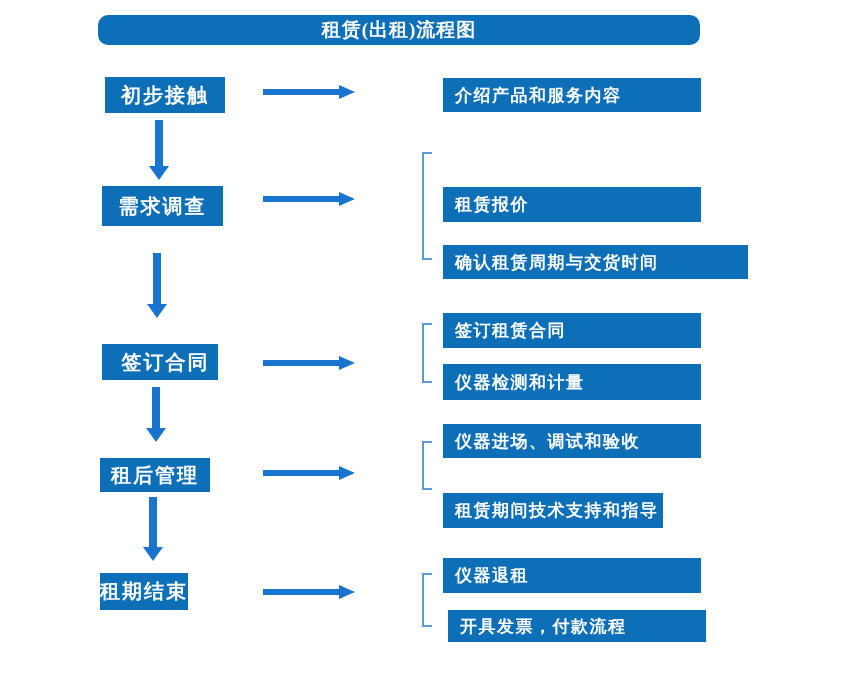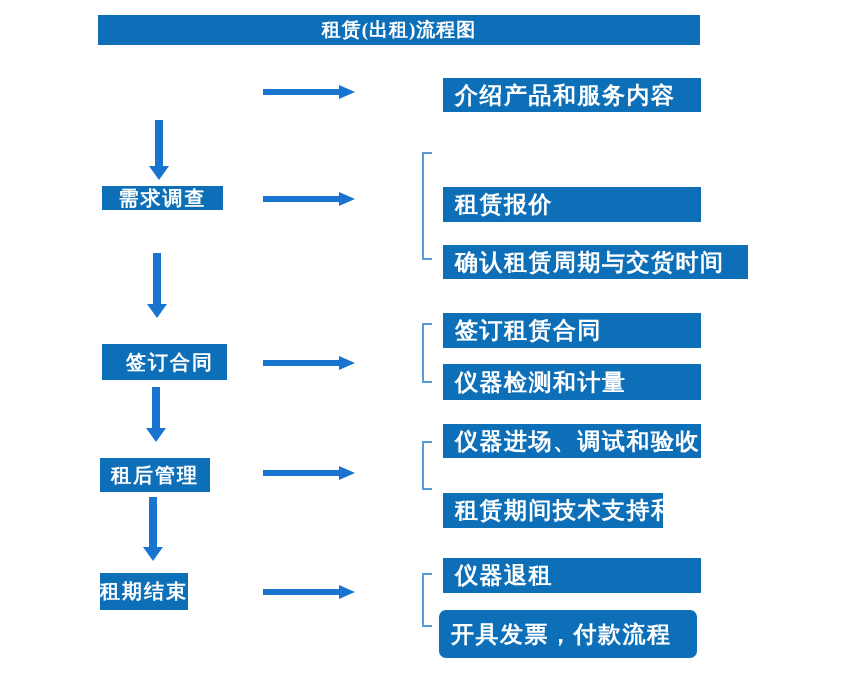--- a/index.html
+++ b/index.html
@@ -19,30 +19,31 @@
     background: var(--box-blue, #0d6fb8);
     color: var(--text, #ffffff);
     font-weight: bold;
     display: flex;
     align-items: center;
   }
   .title-bar {
     justify-content: center;
     font-size: 19px;
     letter-spacing: 1px;
+    border-radius: 10px;
   }
   .left-box {
     justify-content: center;
     font-size: 20px;
     letter-spacing: 2px;
   }
   .right-box {
     justify-content: flex-start;
     padding-left: 12px;
-    font-size: 23px;
+    font-size: 17px;
     letter-spacing: 1.5px;
     white-space: nowrap;
   }
   .h-arrow { position: absolute; height: 14px; width: 92px; }
   .h-arrow .shaft {
     position: absolute; left: 0; right: 14px; top: 4px; height: 6px;
     background: var(--arrow-blue, #1874ce);
   }
   .h-arrow .head {
     position: absolute; right: 0; top: 0; width: 0; height: 0;
@@ -67,22 +68,23 @@
     border-right: none;
   }
 </style>
 </head>
 <body>
 
 <div class="canvas">
 
   <div class="box title-bar" style="left:98px; top:15px; width:602px; height:30px;">租赁(出租)流程图</div>
 
-  <div class="box left-box" style="left:102px; top:186px; width:121px; height:24px;">需求调查</div>
-  <div class="box left-box" style="left:102px; top:344px; width:125px; height:36px;padding-left:11px;">签订合同</div>
+  <div class="box left-box" style="left:105px; top:77px; width:120px; height:36px;">初步接触</div>
+  <div class="box left-box" style="left:102px; top:186px; width:121px; height:40px;">需求调查</div>
+  <div class="box left-box" style="left:102px; top:344px; width:116px; height:36px;padding-left:11px;">签订合同</div>
   <div class="box left-box" style="left:100px; top:458px; width:110px; height:34px;">租后管理</div>
   <div class="box left-box" style="left:100px; top:573px; width:88px; height:37px;">租期结束</div>
 
   <div class="v-arrow" style="left:149px; top:120px; height:60px;">
     <div class="shaft"></div>
     <div class="head"></div>
   </div>
   <div class="v-arrow" style="left:147px; top:253px; height:65px;">
     <div class="shaft"></div>
     <div class="head"></div>
@@ -127,15 +129,15 @@
   <div class="box right-box" style="left:443px; top:187px; width:258px; height:35px;">租赁报价</div>
   <div class="box right-box" style="left:443px; top:245px; width:305px; height:34px;">确认租赁周期与交货时间</div>
 
   <div class="box right-box" style="left:443px; top:313px; width:258px; height:35px;">签订租赁合同</div>
   <div class="box right-box" style="left:443px; top:364px; width:258px; height:36px;">仪器检测和计量</div>
 
   <div class="box right-box" style="left:443px; top:424px; width:258px; height:34px;text-align:center;">仪器进场、调试和验收</div>
   <div class="box right-box" style="left:443px; top:493px; width:220px; height:35px;">租赁期间技术支持和指导</div>
 
   <div class="box right-box" style="left:443px; top:558px; width:258px; height:35px;">仪器退租</div>
-  <div class="box right-box" style="left:439px; top:610px; width:258px; height:48px;border-radius:7px;">开具发票，付款流程</div>
+  <div class="box right-box" style="left:448px; top:610px; width:258px; height:32px;">开具发票，付款流程</div>
 
 </div>
 
 </body></html>

